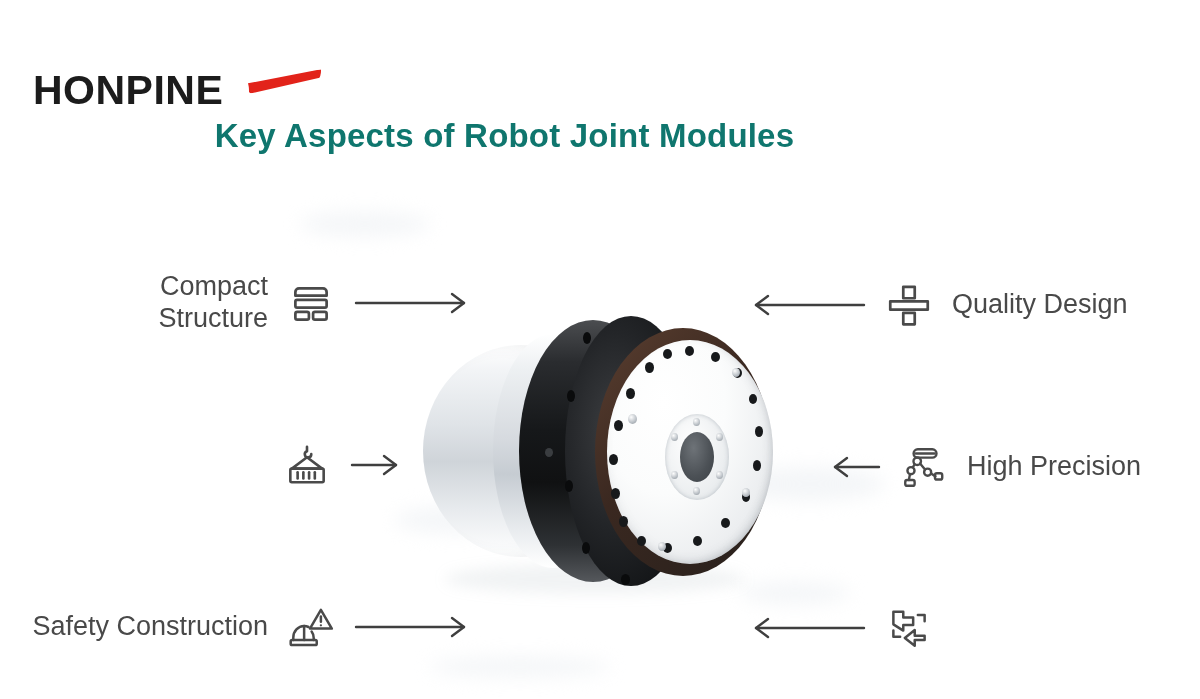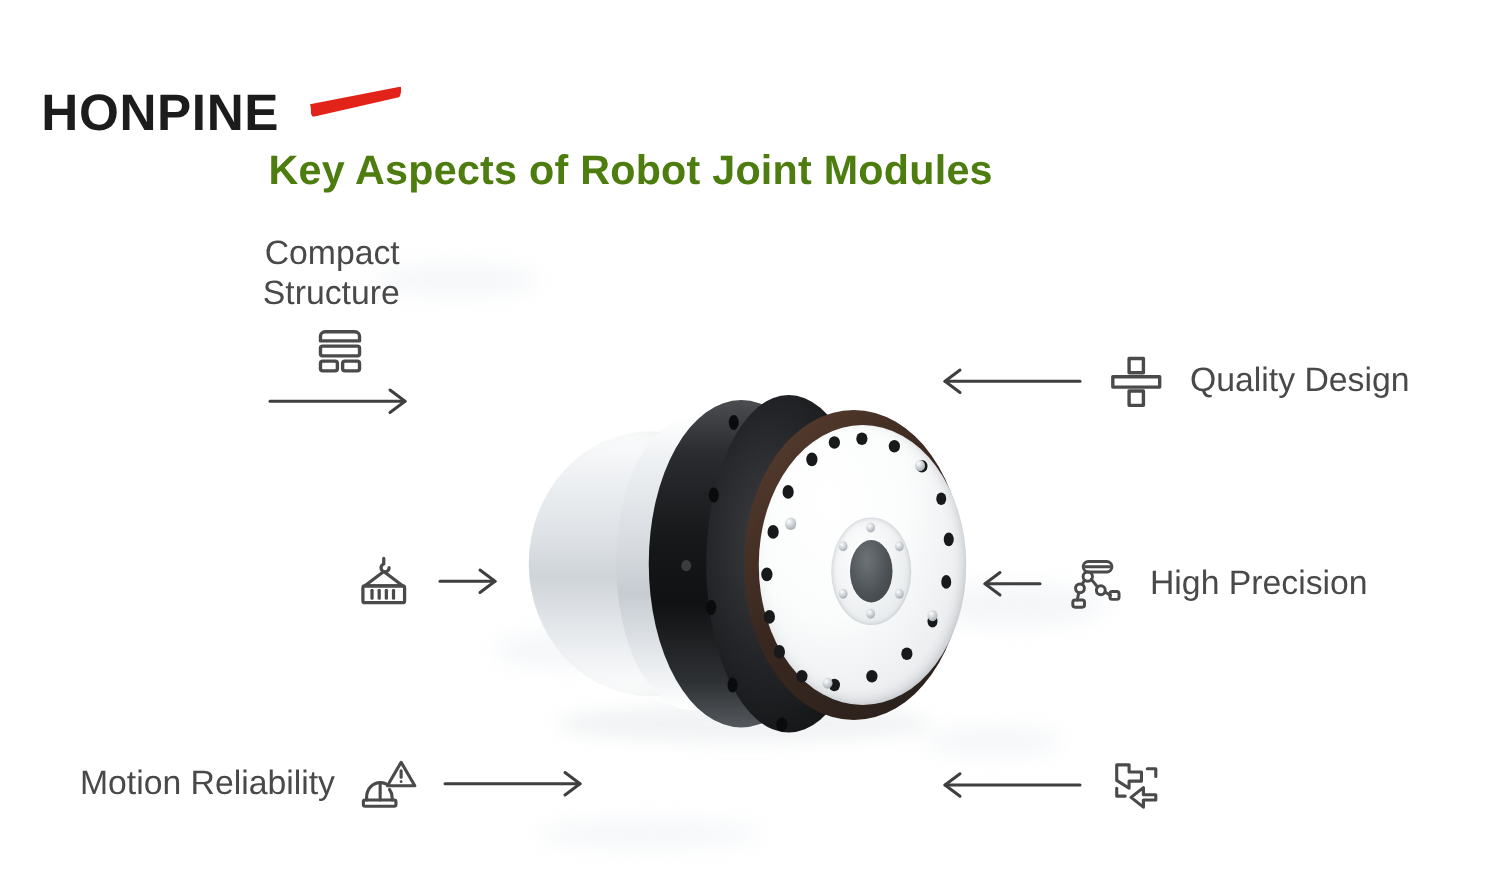--- a/index.html
+++ b/index.html
@@ -69,21 +69,21 @@
 
   
   #title {
     position: absolute;
     left: 0;
     top: 80px;
     width: 1009px;
     text-align: center;
     font-size: 33px;
     font-weight: bold;
-    color: #4d7c0f;
+    color: #0f766e;
     letter-spacing: 0.2px;
   }
 
   
   .aspect {
     position: absolute;
     display: flex;
     align-items: center;
   }
   .aspect.left  { justify-content: flex-end; }
@@ -248,21 +248,21 @@
   <div class="wisp" style="left:300px;top:175px;width:130px;height:24px;"></div>
 
   <div id="logo">
     <div class="logo-text">HONPINE</div>
     <div class="e-mask"></div>
     <div class="logo-swoosh"></div>
   </div>
 
   <div id="title">Key Aspects of Robot Joint Modules</div>
 
-  <div class="aspect left" style="left:60px;top:236px;width:410px;height:60px;flex-direction:column;">
+  <div class="aspect left" style="left:60px;top:236px;width:410px;height:60px;">
     <div class="aspect-label">Compact
 Structure</div>
     <div class="aspect-icon">
       <svg viewBox="0 0 48 48" width="50" height="50" fill="none" stroke="#4a4a4a" stroke-width="2.6" stroke-linecap="round" stroke-linejoin="round">
         <path d="M9 13.5a3.5 3.5 0 0 1 3.5-3.5h23a3.5 3.5 0 0 1 3.5 3.5V17H9z"></path>
         <rect x="9" y="21" width="30" height="7.5" rx="1.6"></rect>
         <rect x="9" y="32.5" width="13" height="7.5" rx="1.8"></rect>
         <rect x="26" y="32.5" width="13" height="7.5" rx="1.8"></rect>
       </svg>
     </div>
@@ -288,21 +288,21 @@
     </div>
     <div class="arrow">
       <svg viewBox="0 0 52 24" width="52" height="24" fill="none" stroke="#3f3f3f" stroke-width="2.4" stroke-linecap="round" stroke-linejoin="round">
         <line x1="2" y1="12" x2="46" y2="12"></line>
         <polyline points="34,3 46,12 34,21"></polyline>
       </svg>
     </div>
   </div>
 
   <div class="aspect left" style="left:20px;top:560px;width:450px;height:60px;">
-    <div class="aspect-label">Motion Reliability</div>
+    <div class="aspect-label">Safety Construction</div>
     <div class="aspect-icon">
       <svg viewBox="0 0 48 48" width="50" height="50" fill="none" stroke="#4a4a4a" stroke-width="2.4" stroke-linecap="round" stroke-linejoin="round">
         <path d="M33.5 7.5 44 25.5H23z"></path>
         <line x1="33.5" y1="14" x2="33.5" y2="19"></line>
         <circle cx="33.5" cy="22.4" r="1.1" fill="#4a4a4a" stroke="none"></circle>
         <path d="M7 36.5v-2.2c0-6.2 4.6-11.2 10.4-11.2 1.5 0 2.9.3 4.2.9"></path>
         <path d="M17.4 23.1v13.4"></path>
         <path d="M24.6 28.4c1.3 1.8 2 3.9 2 6.1v2"></path>
         <rect x="4.5" y="36.5" width="25" height="4.8" rx="1.3"></rect>
       </svg>
@@ -375,21 +375,21 @@
     <div class="aspect-icon">
       <svg viewBox="0 0 48 48" width="50" height="50" fill="none" stroke="#4a4a4a" stroke-width="2.6" stroke-linecap="round" stroke-linejoin="round">
         <rect x="18.5" y="6.5" width="11" height="11"></rect>
         <rect x="6" y="20.5" width="36" height="8"></rect>
         <rect x="18.5" y="31.5" width="11" height="11"></rect>
       </svg>
     </div>
     <div class="aspect-label">Quality Design</div>
   </div>
 
-  <div class="aspect right" style="left:782px;top:400px;width:362px;height:60px;">
+  <div class="aspect right" style="left:829px;top:400px;width:362px;height:60px;">
     <div class="arrow">
       <svg viewBox="0 0 52 24" width="52" height="24" fill="none" stroke="#3f3f3f" stroke-width="2.4" stroke-linecap="round" stroke-linejoin="round">
         <line x1="6" y1="12" x2="50" y2="12"></line>
         <polyline points="18,3 6,12 18,21"></polyline>
       </svg>
     </div>
     <div class="aspect-icon">
       <svg viewBox="0 0 48 48" width="50" height="50" fill="none" stroke="#4a4a4a" stroke-width="2.3" stroke-linecap="round" stroke-linejoin="round">
         <rect x="14" y="7" width="22" height="8" rx="4"></rect>
         <line x1="16" y1="11" x2="34" y2="11"></line>

